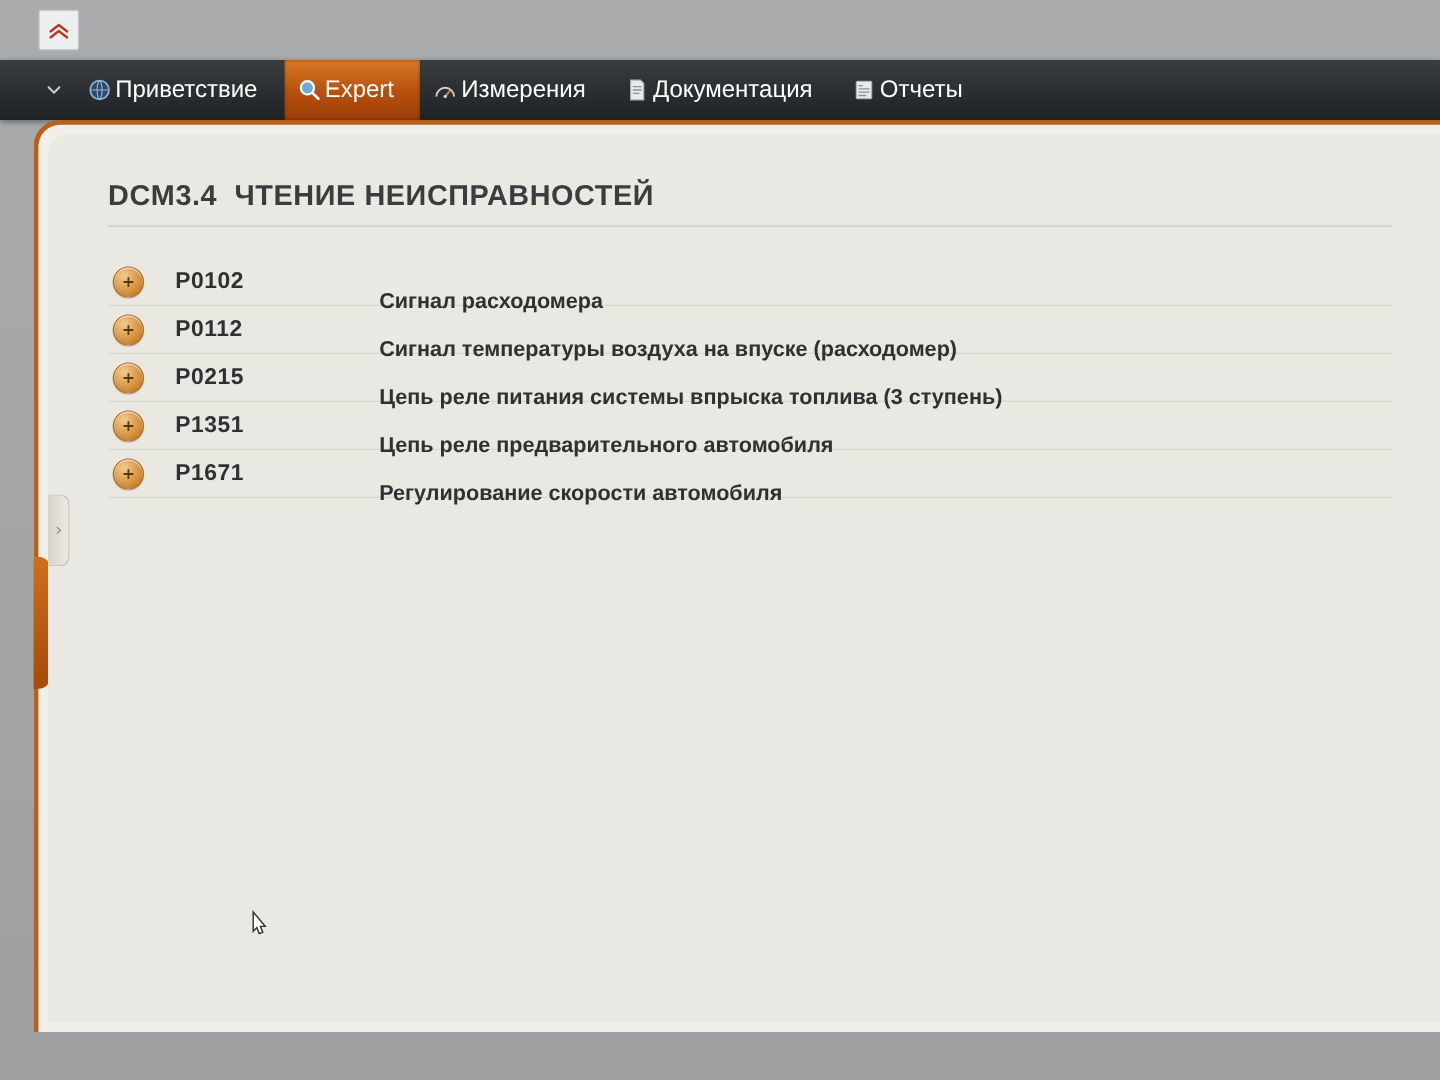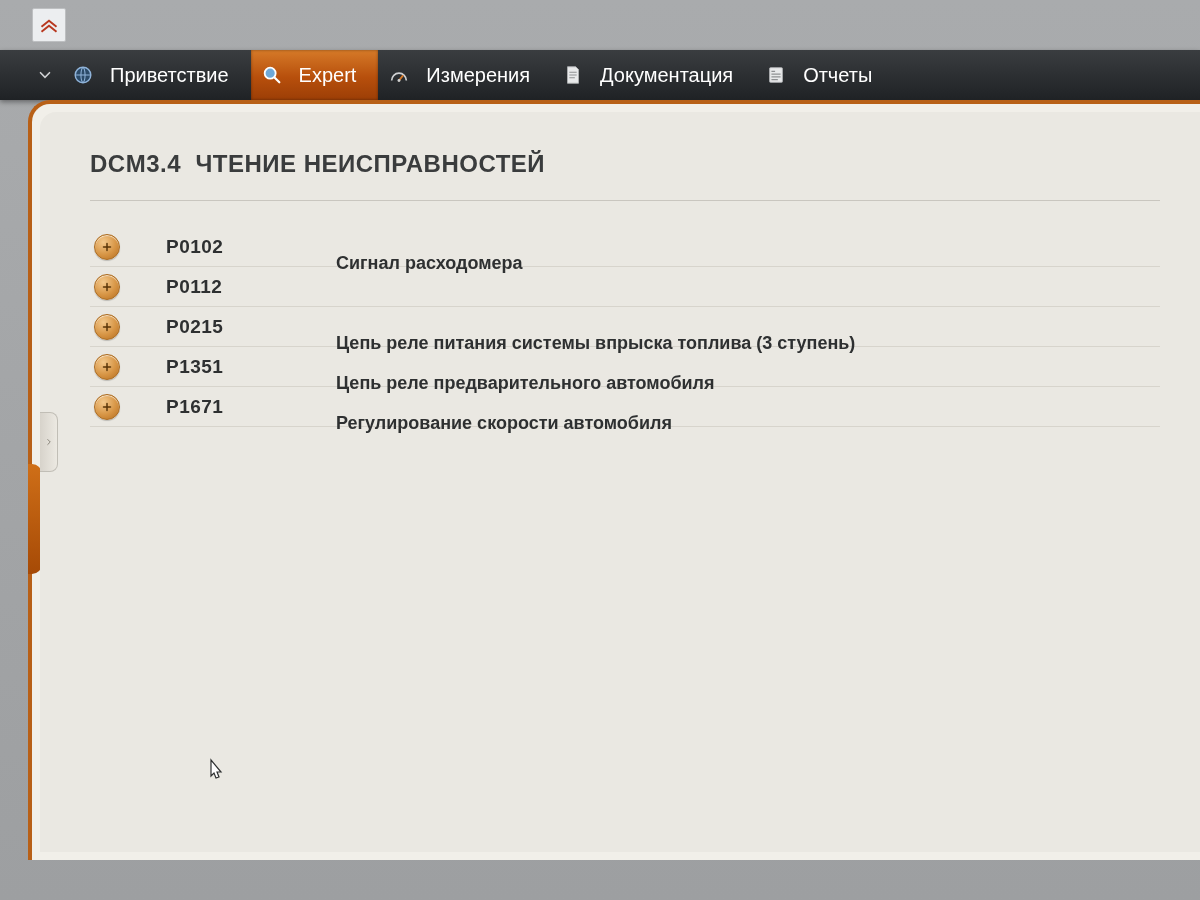--- a/index.html
+++ b/index.html
@@ -41,21 +41,21 @@
   .topbar .chev {
     width: 34px; display:flex; align-items:center; justify-content:center;
     color:#ccc; cursor:pointer;
   }
   .topbar .chev svg { width:18px; height:18px; }
   .tab {
     display: flex; align-items: center;
     padding: 0 22px 0 10px;
     color: #fff;
     font-size: 20px;
-    gap: 16px;
+    gap: 2px;
     cursor: pointer;
   }
   .tab .ic { width:22px; height:22px; display:flex; align-items:center; justify-content:center; }
   .tab .ic svg { width:22px; height:22px; }
   .tab.active {
     background: linear-gradient(180deg, #d67a28 0%, #b74f0c 55%, #9c3e06 100%);
     box-shadow: inset 0 0 3px rgba(0,0,0,.4);
   }
   .workspace {
     position: absolute;
@@ -71,21 +71,21 @@
     background: #eae8e2;
     border-top-left-radius: 16px;
     padding: 38px 40px 20px 50px;
     overflow: hidden;
   }
   .page-title {
     font-size: 24px;
     font-weight: bold;
     color: #3a3c3d;
     letter-spacing: .5px;
-    margin-bottom: 22px;
+    margin-bottom: 10px;
   }
   .title-rule {
     border: none;
     border-top: 1px solid #c9c6bf;
     margin-bottom: 26px;
   }
   .fault-list { }
   .fault-row {
     display: flex;
     align-items: center;
@@ -106,21 +106,20 @@
     color: #5a3609;
     flex: 0 0 auto;
     box-shadow: inset 0 1px 1px rgba(255,255,255,.7), 0 1px 1px rgba(0,0,0,.2);
   }
   .fault-row .expand svg { width:12px; height:12px; }
   .fault-row .code {
     width: 170px;
     font-weight: bold;
     font-size: 19px;
     letter-spacing: .5px;
-    margin-left: 20px;
   }
   .fault-row .desc { flex: 1; font-weight: 600; margin-top: 33px; }
   .fault-row.selected {
     background: linear-gradient(180deg, #bfa58b 0%, #a5876a 100%);
     color: #2a2116;
     border-bottom: 1px solid #7f6348;
   }
   .fault-row.selected .expand {
     background: radial-gradient(circle at 35% 30%, #f2f2f2, #d4d3cf 55%, #b8b6b1);
     border-color: #8f8d87;
@@ -249,20 +248,21 @@
             <span class="desc">Сигнал расходомера</span>
             <span class="trailing-spacer"></span>
           </div>
           <div class="fault-row">
             <span class="expand">
               <svg viewBox="0 0 24 24">
                 <path d="M12 5v14M5 12h14" stroke="currentColor" stroke-width="3" stroke-linecap="round"></path>
               </svg>
             </span>
             <span class="code">P0112</span>
+            <span class="desc">Сигнал температуры воздуха на впуске (расходомер)</span>
             <span class="trailing-spacer"></span>
           </div>
           <div class="fault-row">
             <span class="expand">
               <svg viewBox="0 0 24 24">
                 <path d="M12 5v14M5 12h14" stroke="currentColor" stroke-width="3" stroke-linecap="round"></path>
               </svg>
             </span>
             <span class="code">P0215</span>
             <span class="desc">Цепь реле питания системы впрыска топлива (3 ступень)</span>

